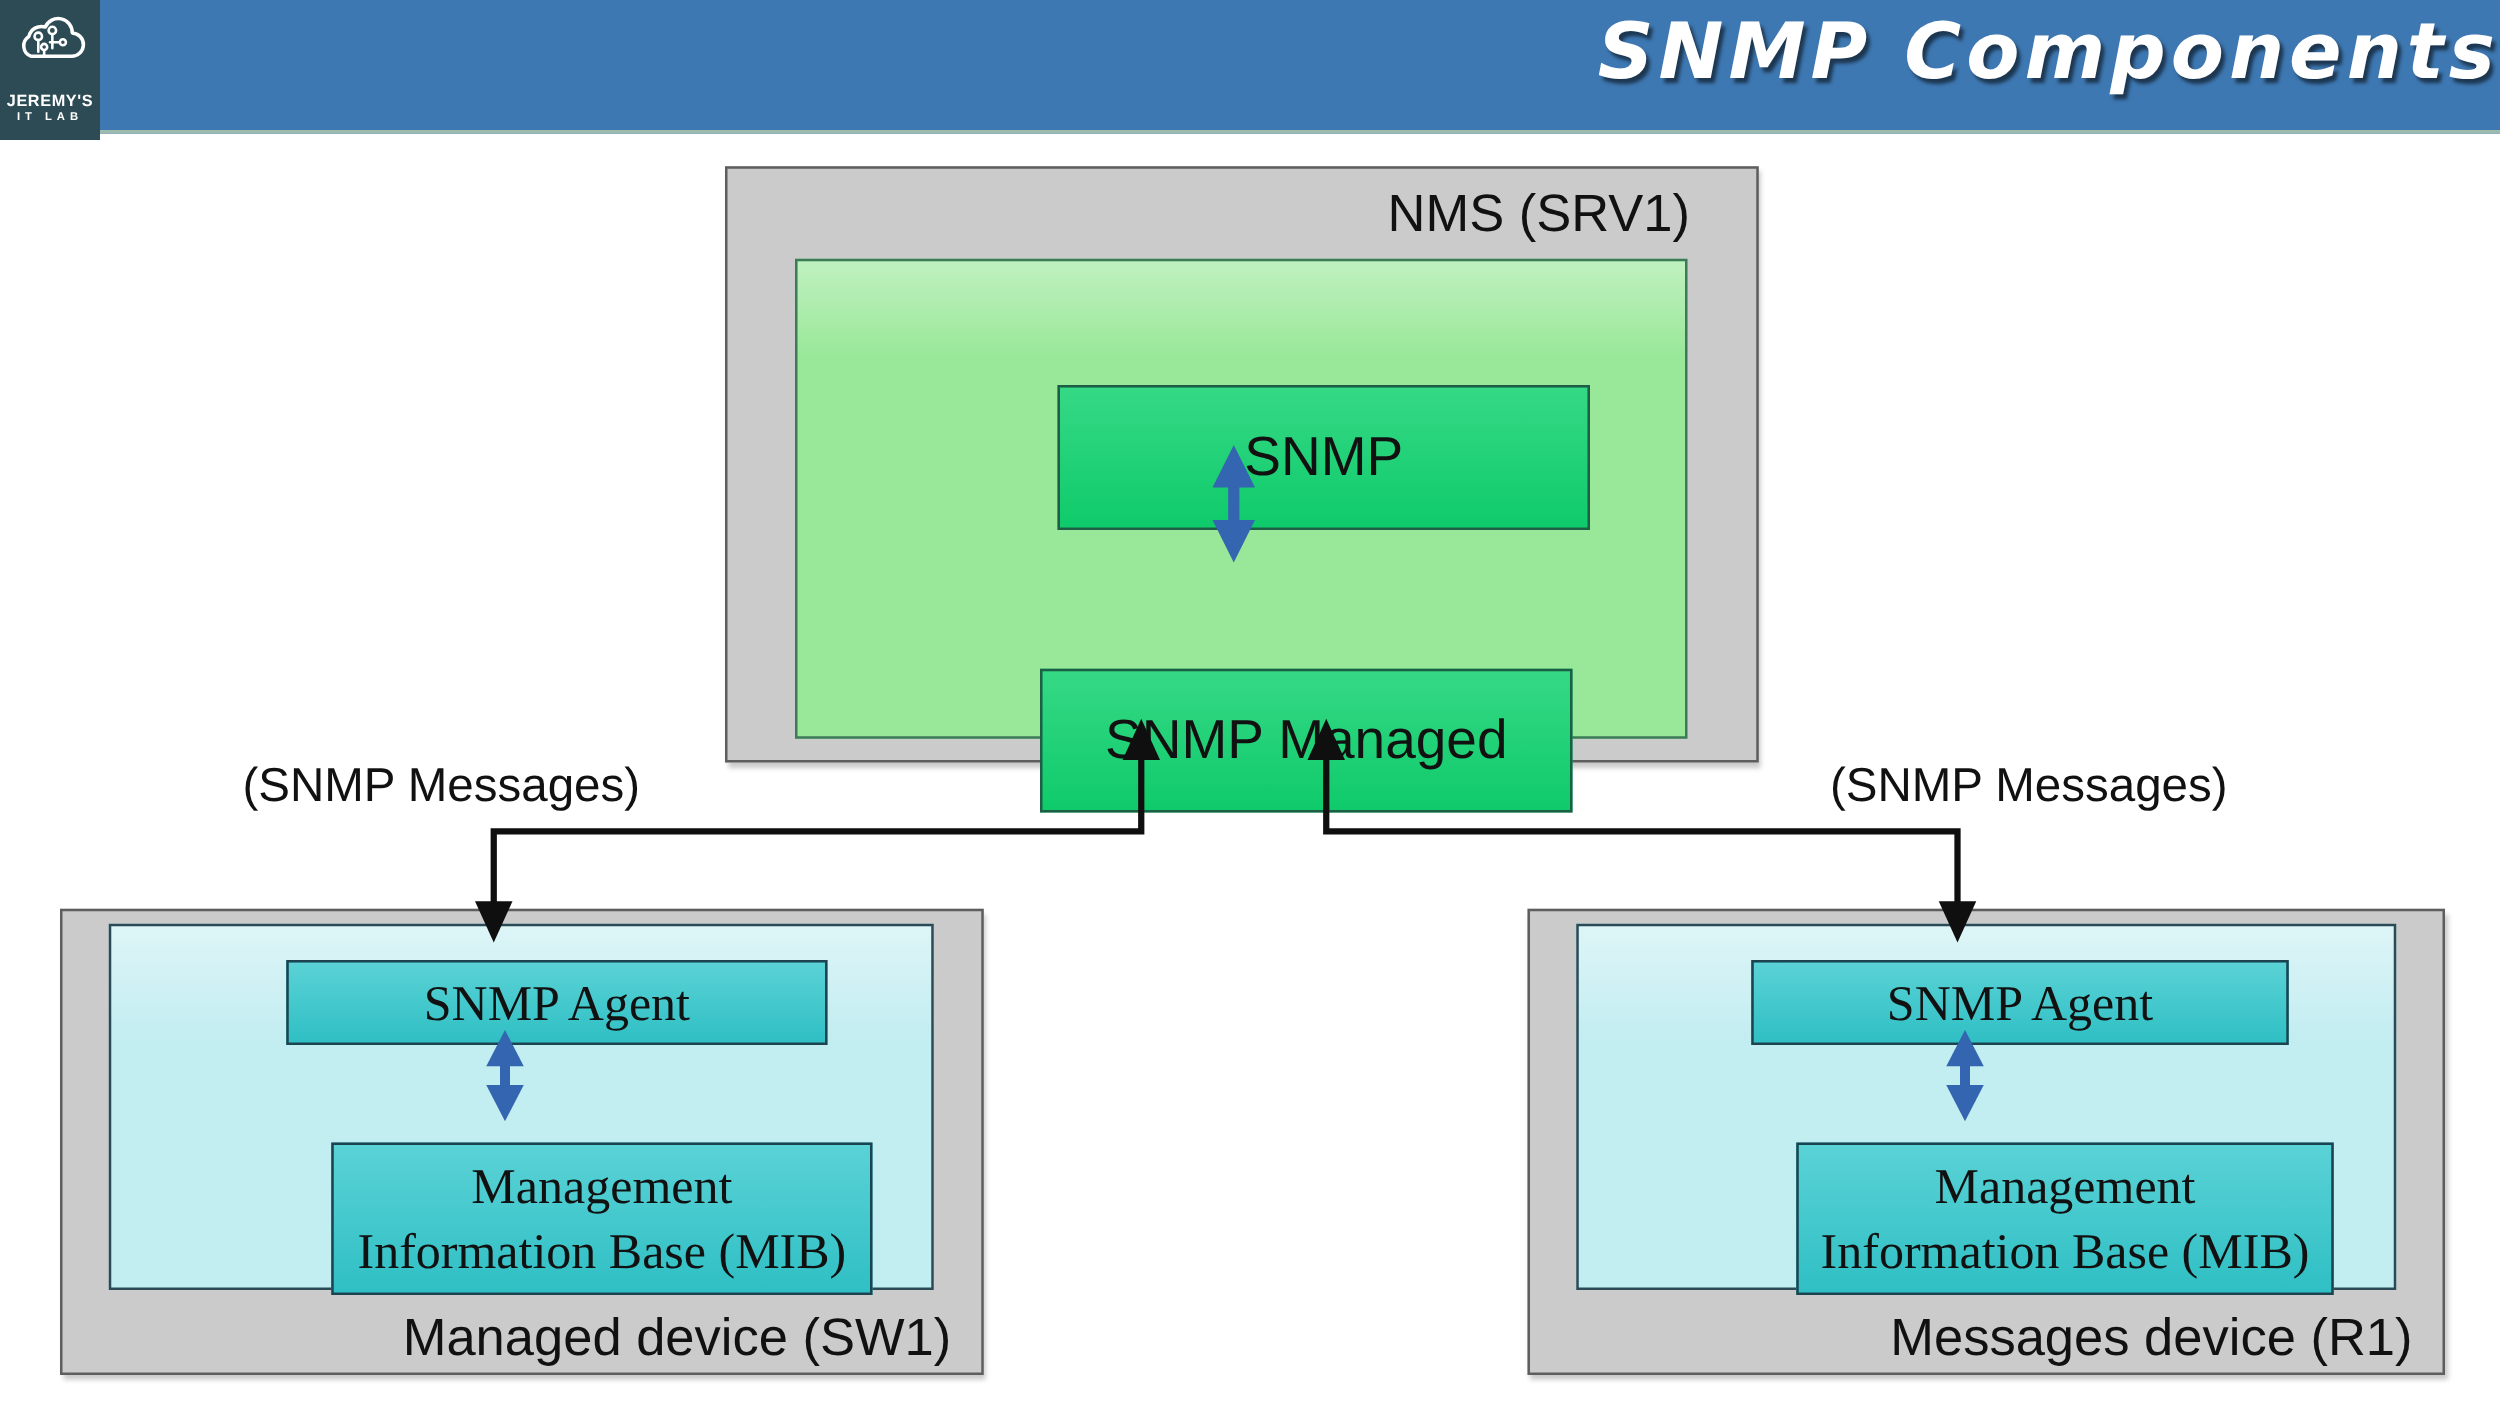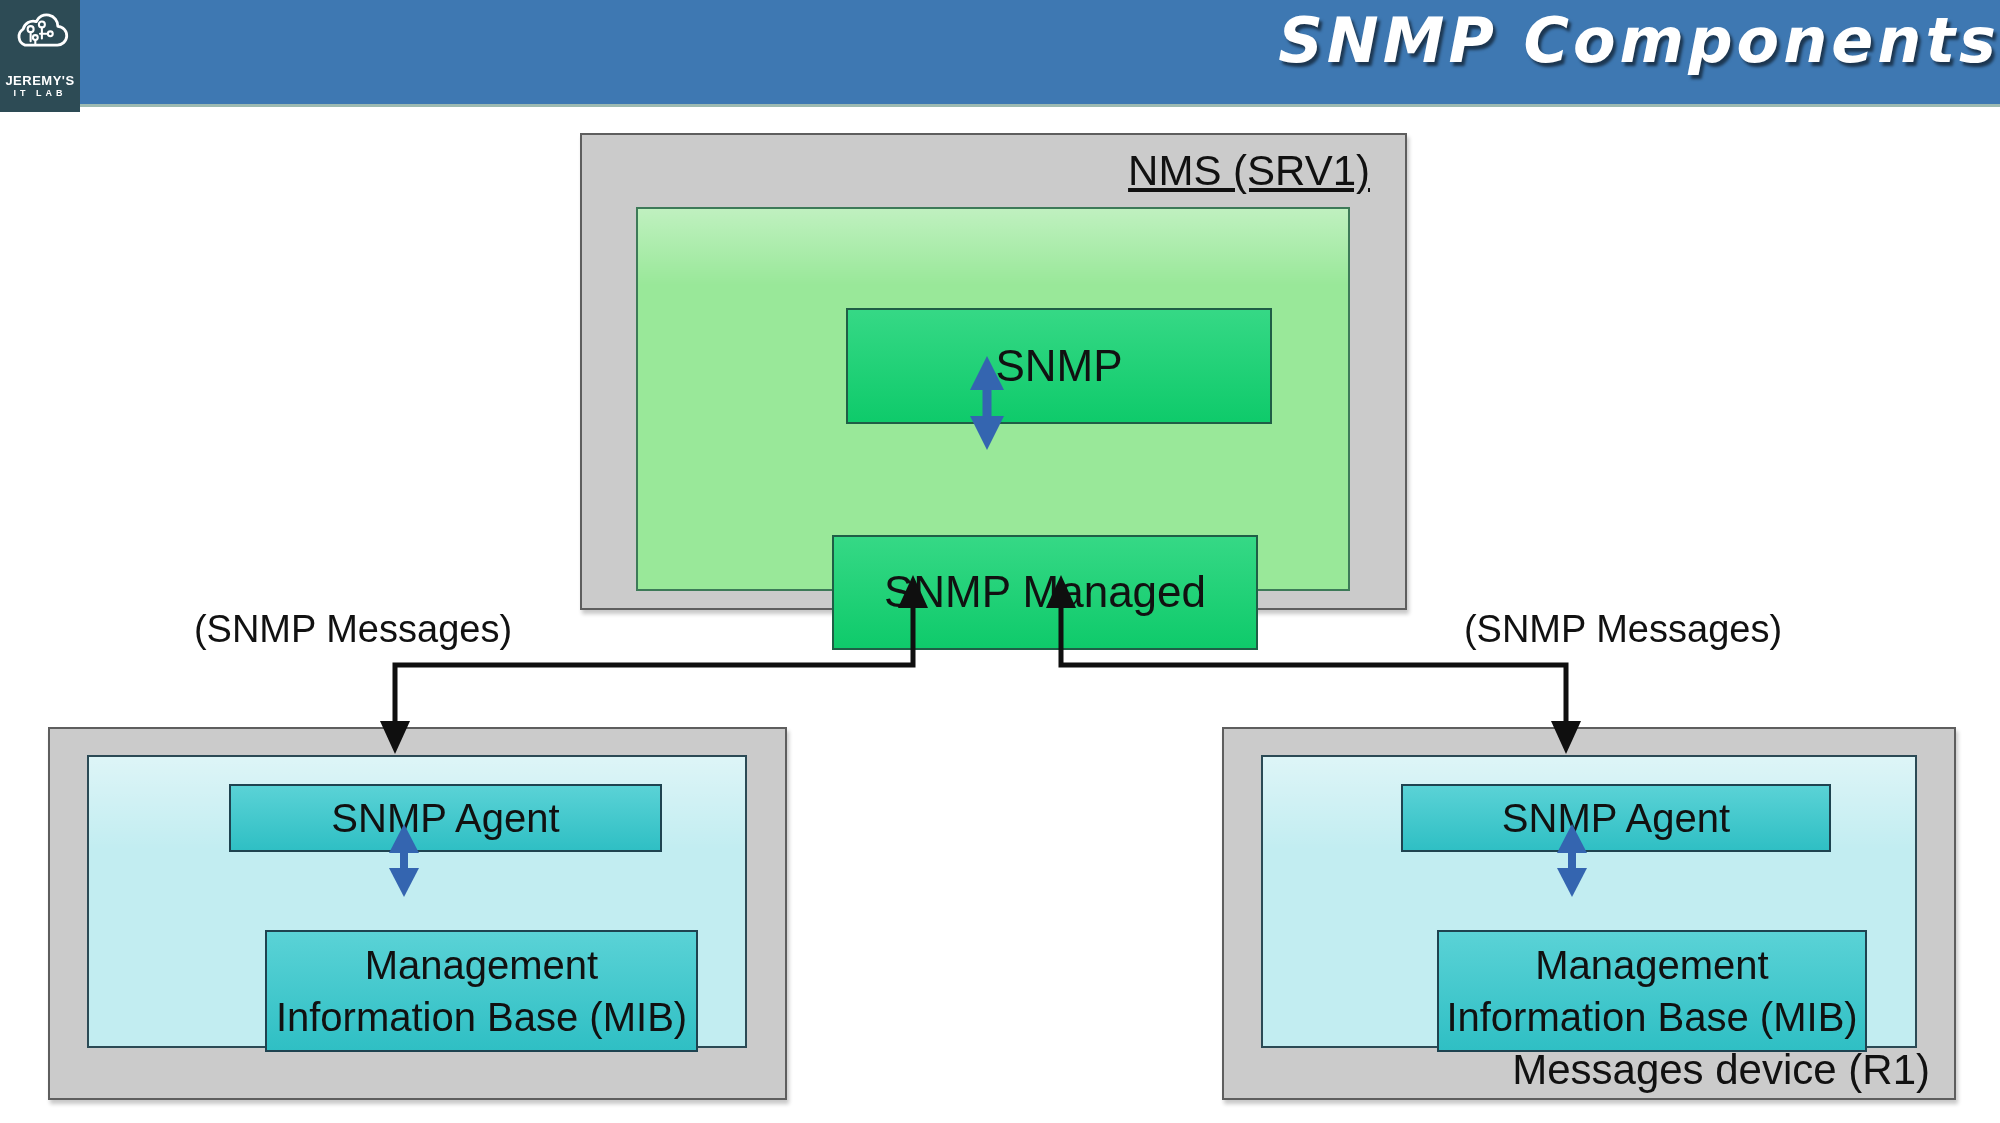--- a/index.html
+++ b/index.html
@@ -42,21 +42,21 @@
     position:absolute;
     background:var(--box-gray,#cbcbcb);
     border:2px solid #5e5e5e;
     box-sizing:border-box;
     box-shadow:2px 4px 4px rgba(0,0,0,.22);
   }
   .label-text{position:absolute;font-size:42px;color:#111;white-space:nowrap;}
 
   
   #nms{left:580px;top:133px;width:827px;height:477px;}
-  #nms .nms-label{top:12px;right:35px;text-decoration:underline;}
+  #nms .nms-label{top:12px;right:53px;}
   .green-container{
     position:absolute;left:54px;top:72px;width:714px;height:384px;
     background:linear-gradient(180deg,rgba(255,255,255,.38),rgba(255,255,255,0) 20%),var(--green-light,#99e899);
     border:2px solid #3d7a58;
     box-sizing:border-box;
   }
   .emerald-box{
     position:absolute;left:194px;width:426px;
     background:linear-gradient(180deg,rgba(255,255,255,.16),rgba(0,0,0,.03)),var(--green-emerald,#0fd16e);
     border:2px solid #1f5e46;
@@ -64,24 +64,25 @@
     display:flex;flex-direction:column;align-items:center;justify-content:center;
     font-size:44px;line-height:1.2;text-align:center;
   }
   #app-box{top:99px;height:116px;margin-left:14px;}
   #manager-box{top:326px;height:115px;}
 
   
   #device-left{left:48px;top:727px;width:739px;height:373px;}
   #device-right{left:1222px;top:727px;width:734px;height:373px;}
   .cyan-container{
-    position:absolute;left:37px;top:26px;height:293px;
+    position:absolute;left:37px;top:10px;height:293px;
     background:linear-gradient(180deg,rgba(255,255,255,.45),rgba(255,255,255,0) 32%),var(--cyan-light,#c2edf1);
     border:2px solid #2b4a55;
     box-sizing:border-box;
+    font-family:Liberation Serif, serif;
   }
   #device-left .cyan-container{width:660px;}
   #device-right .cyan-container{width:656px;}
   .teal-box{
     position:absolute;
     background:linear-gradient(180deg,rgba(255,255,255,.2),rgba(0,0,0,.04)),var(--teal-box,#31c7cc);
     border:2px solid #1e4350;
     box-sizing:border-box;
     display:flex;flex-direction:column;align-items:center;justify-content:center;
     text-align:center;
@@ -141,20 +142,21 @@
 <div id="device-left" class="gray-box">
   <div class="cyan-container">
     <div class="teal-box agent-box">
       <span>SNMP Agent</span>
     </div>
     <div class="teal-box mib-box">
       <span>Management</span>
       <span>Information Base (MIB)</span>
     </div>
   </div>
+  <div class="label-text device-label">Managed device (SW1)</div>
 </div>
 
 <div id="device-right" class="gray-box">
   <div class="cyan-container">
     <div class="teal-box agent-box">
       <span>SNMP Agent</span>
     </div>
     <div class="teal-box mib-box">
       <span>Management</span>
       <span>Information Base (MIB)</span>

